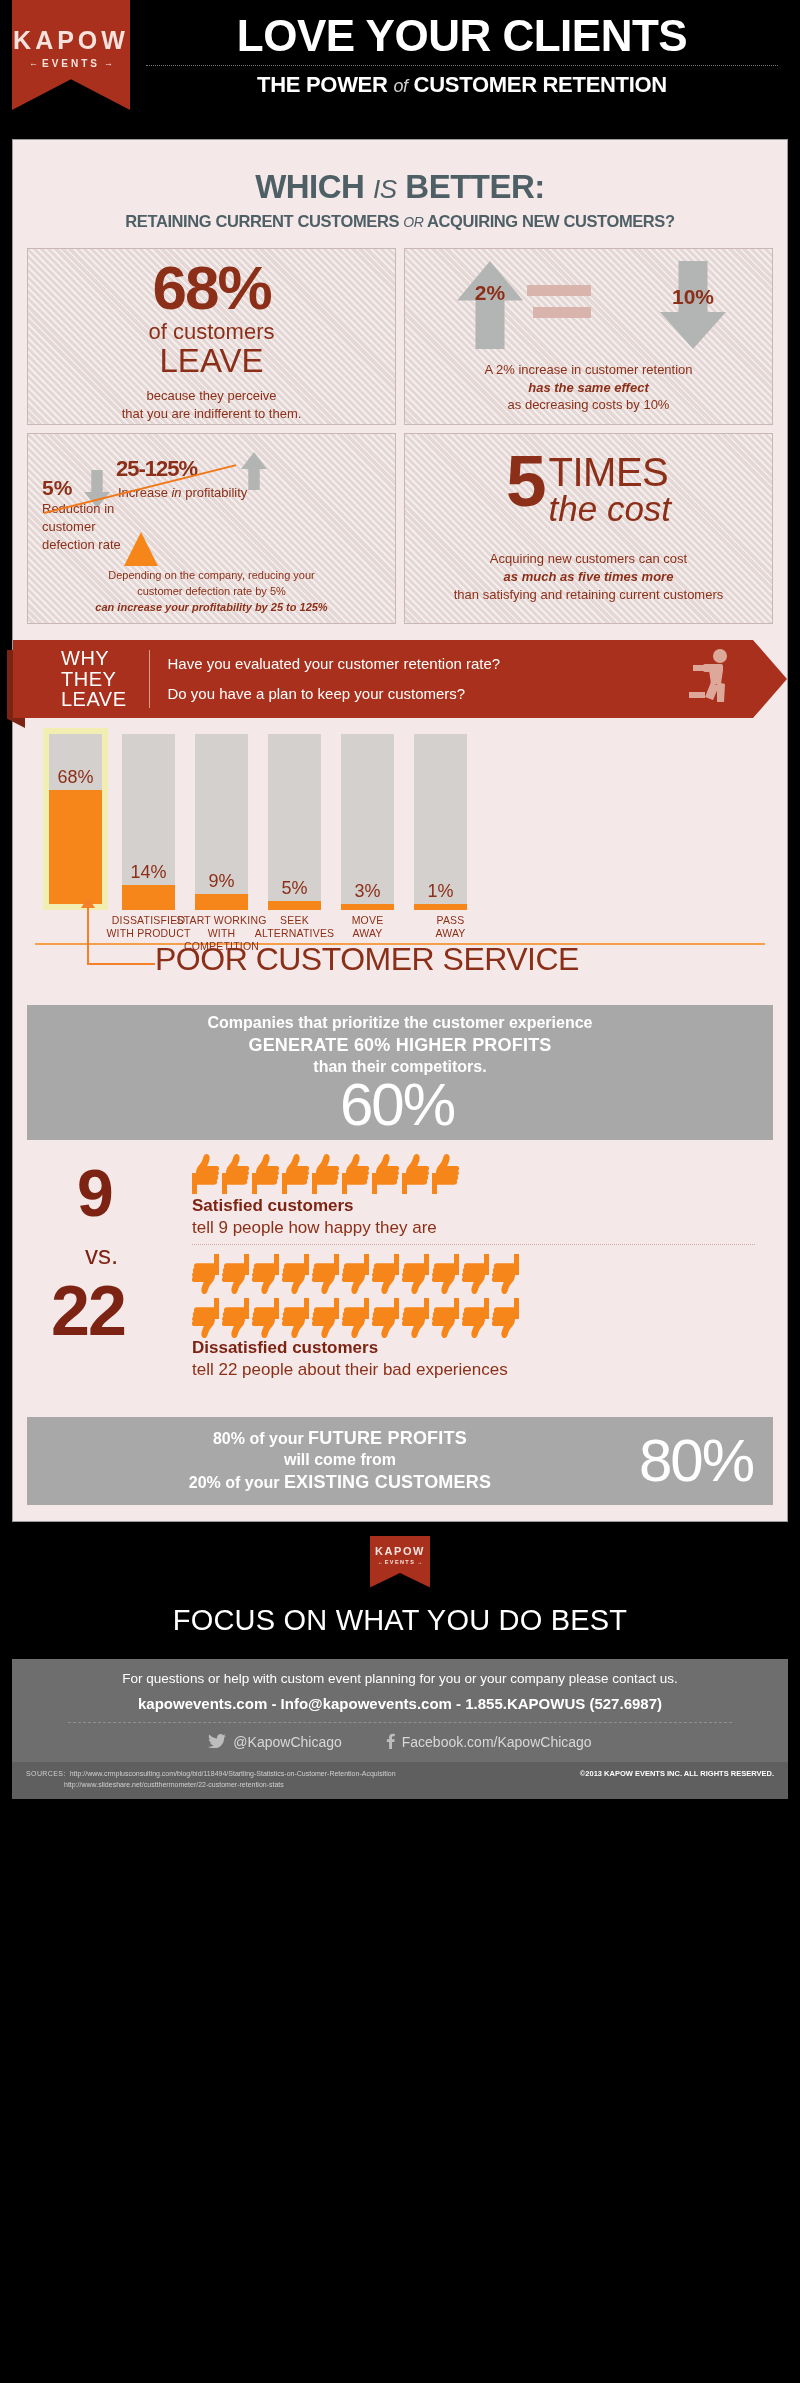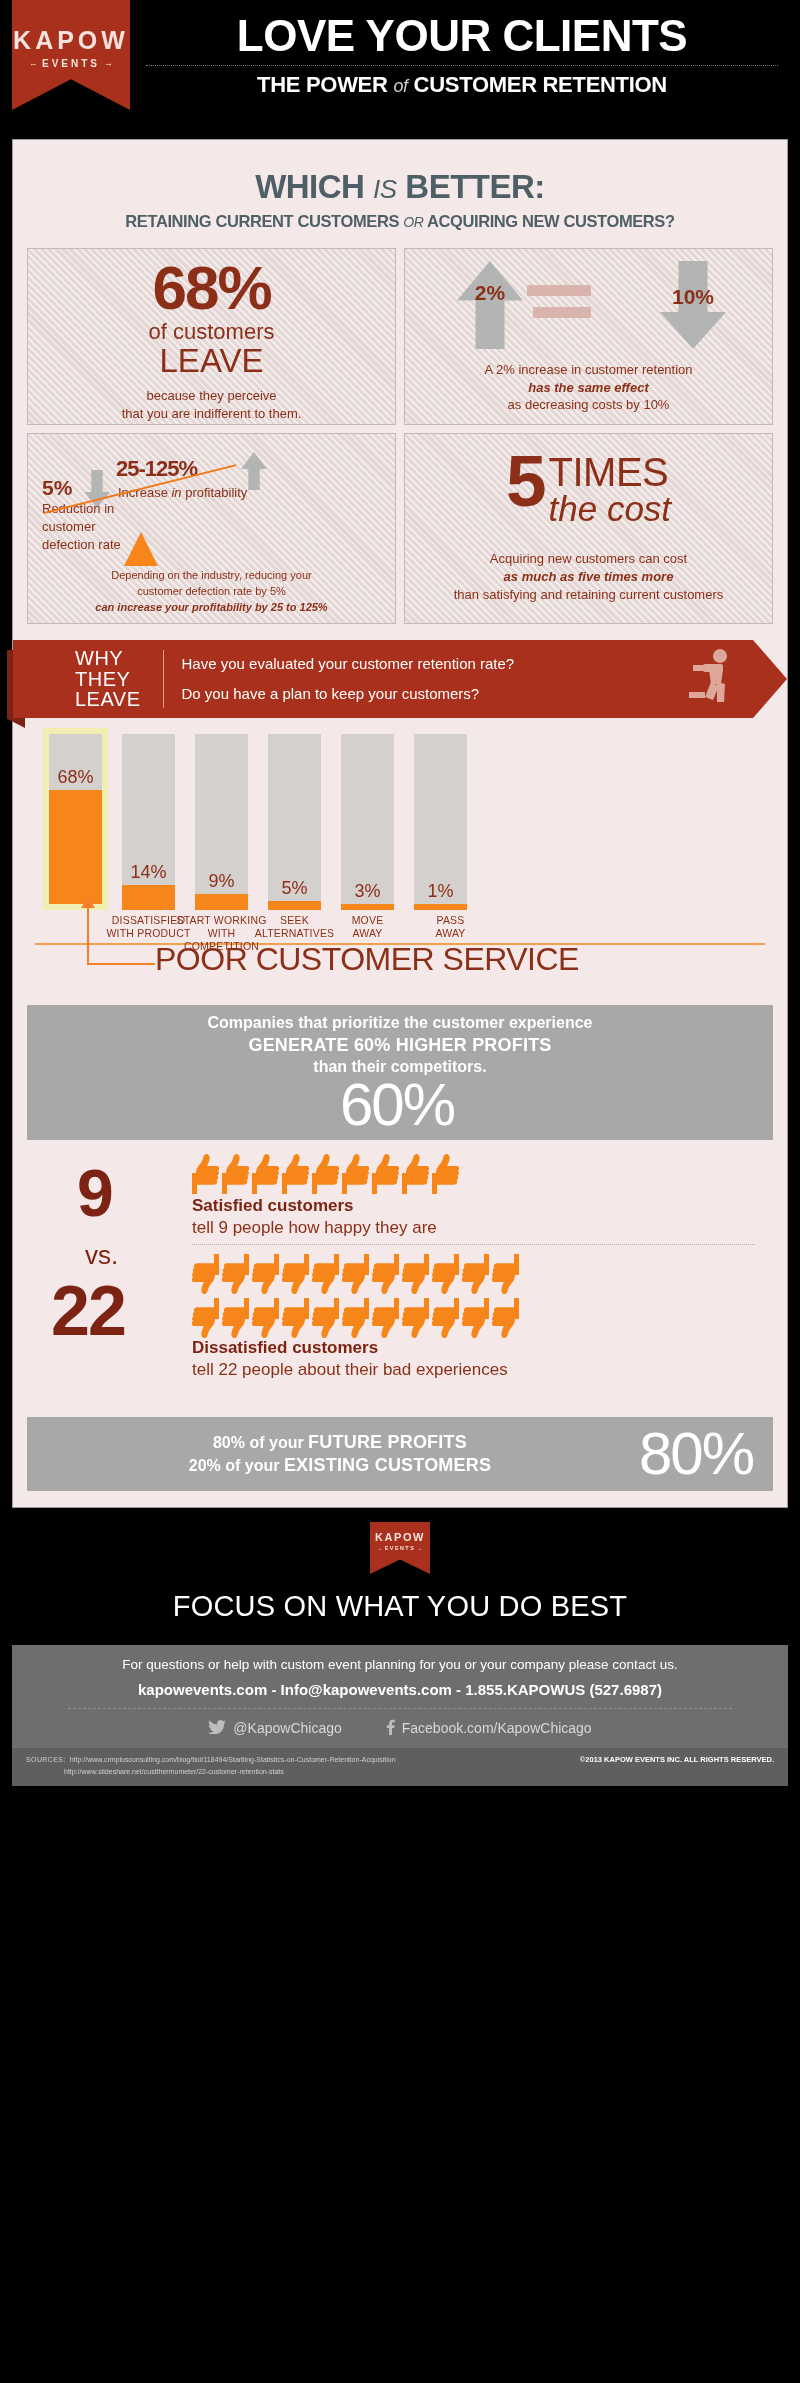--- a/index.html
+++ b/index.html
@@ -133,21 +133,21 @@
   .why-tail {
     position: absolute; left: 0; top: 10px; width: 18px; height: 78px; background: #7d2313;
     clip-path: polygon(0 0, 100% 0, 100% 100%, 0 88%);
   }
   .why-bar {
     position: absolute; left: 6px; right: 0; top: 0; height: 78px; background: #a8301c;
     clip-path: polygon(0 0, calc(100% - 34px) 0, 100% 50%, calc(100% - 34px) 100%, 0 100%);
     display: flex; align-items: center;
   }
   .why-label {
-    color: #fff; font-size: 20px; line-height: 1.02; padding-left: 62px; letter-spacing: 0.5px;
+    color: #fff; font-size: 20px; line-height: 1.02; padding-left: 48px; letter-spacing: 0.5px;
   }
   .why-div { width: 1px; height: 58px; background: #d79c8e; margin: 0 18px 0 22px; }
   .why-qs { color: #ffffff; font-size: 15px; line-height: 1.1; }
   .why-qs div + div { margin-top: 14px; }
   .why-runner { margin-left: auto; margin-right: 52px; }
 
   
   .chart { position: relative; height: 215px; margin-top: 12px; }
   .chart-bars { position: relative; height: 180px; }
   .bar-col { position: absolute; bottom: 0; }
@@ -295,21 +295,21 @@
           <div class="sc-25">25-125%</div>
           <div class="sc-arrow-up"></div>
           <div class="sc-inc"><span>Increase </span><i>in</i><span> profitability</span></div>
           <div class="sc-red">
             <div>Reduction in customer</div>
             <div>defection rate</div>
           </div>
           <div class="sc-beam"></div>
           <div class="sc-tri"></div>
           <div class="sc-note">
-            <div>Depending on the industry, reducing your</div>
+            <div>Depending on the company, reducing your</div>
             <div>customer defection rate by 5%</div>
             <div><b>can increase your profitability by 25 to 125%</b></div>
           </div>
         </div>
       </div>
 
       <div class="cell cell-d">
         <div class="five-row">
           <div class="five-num">5</div>
           <div class="five-right">
@@ -613,20 +613,21 @@
             </g>
           </svg>
         </div>
       <div class="dis-line1">Dissatisfied customers</div>
       <div class="dis-line2">tell 22 people about their bad experiences</div>
     </div>
 
     <div class="band2">
       <div class="band-txt">
         <div class="l1"><span>80% of your </span><span class="l2">FUTURE PROFITS</span></div>
+        <div class="l1">will come from</div>
         <div class="l1"><span>20% of your </span><span class="l2">EXISTING CUSTOMERS</span></div>
       </div>
       <div class="band-num">80%</div>
     </div>
 
   </div>
 
   <div class="footer">
     <div class="foot-ribbon">
       <div class="foot-kapow">KAPOW</div>

